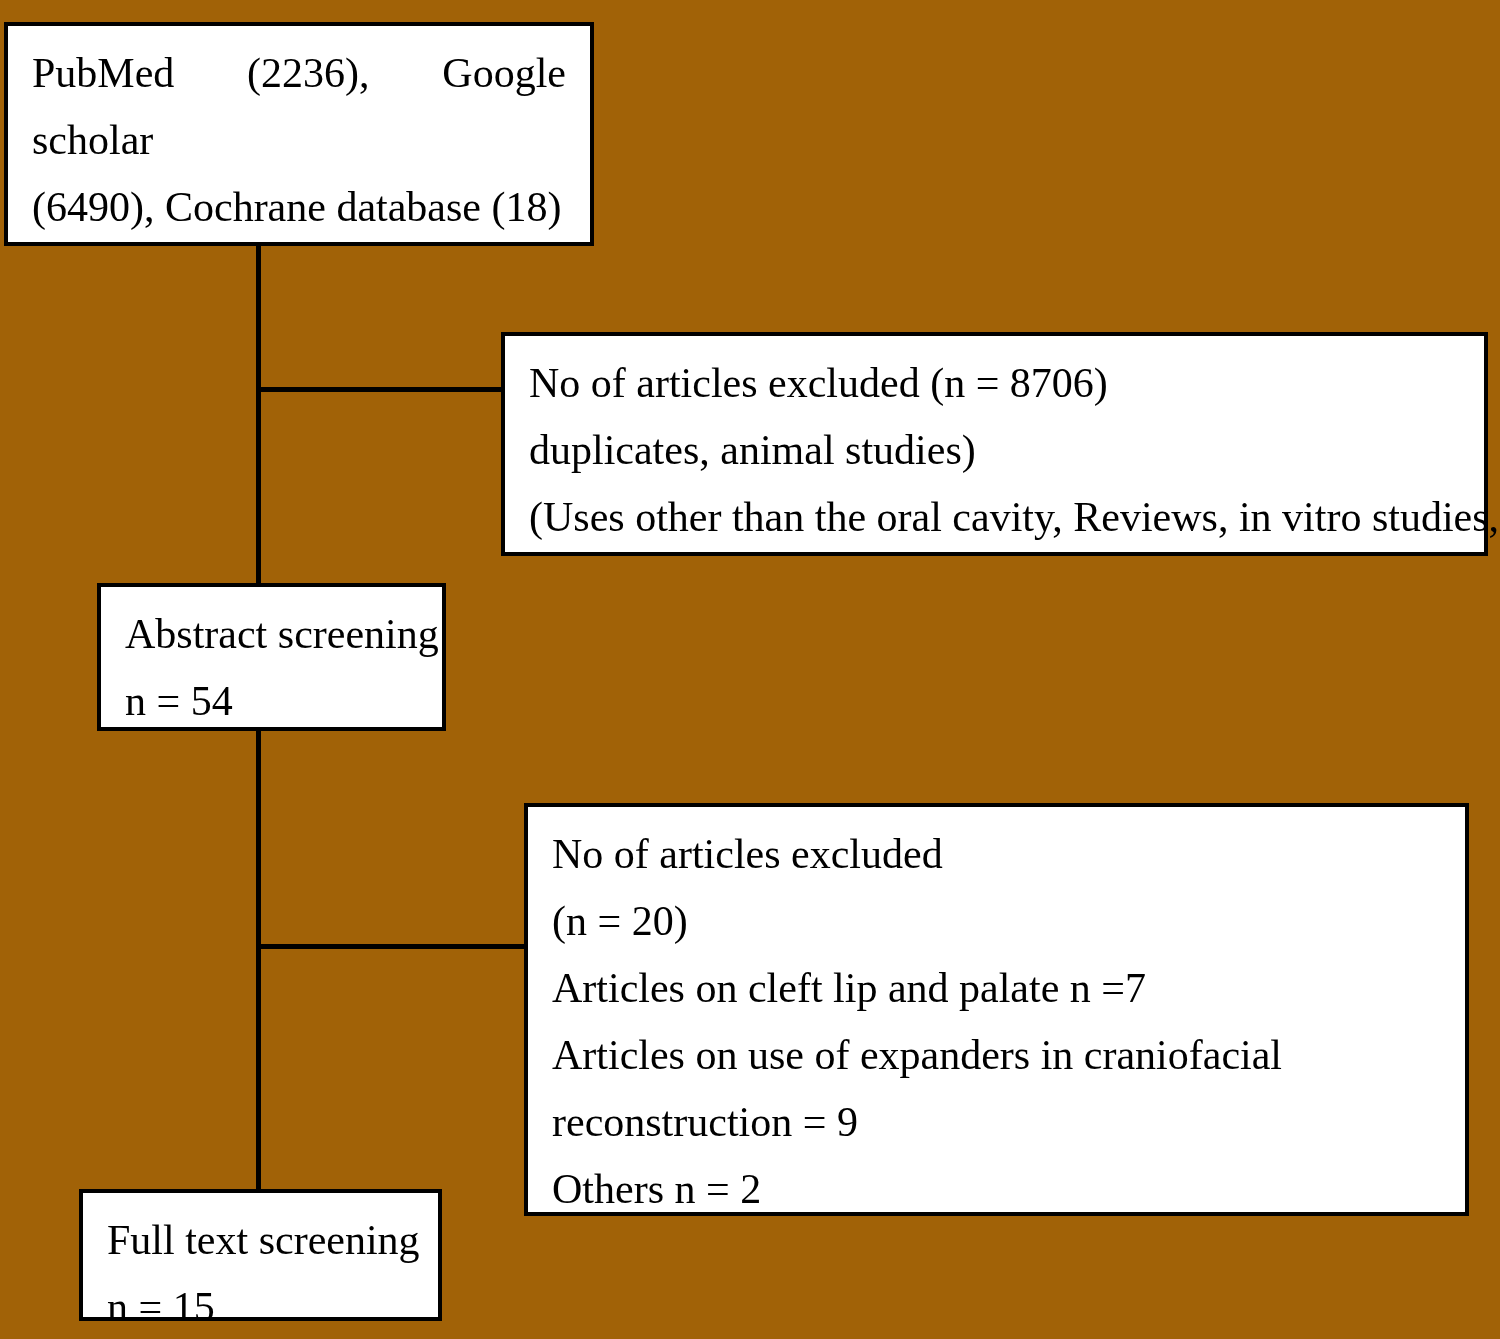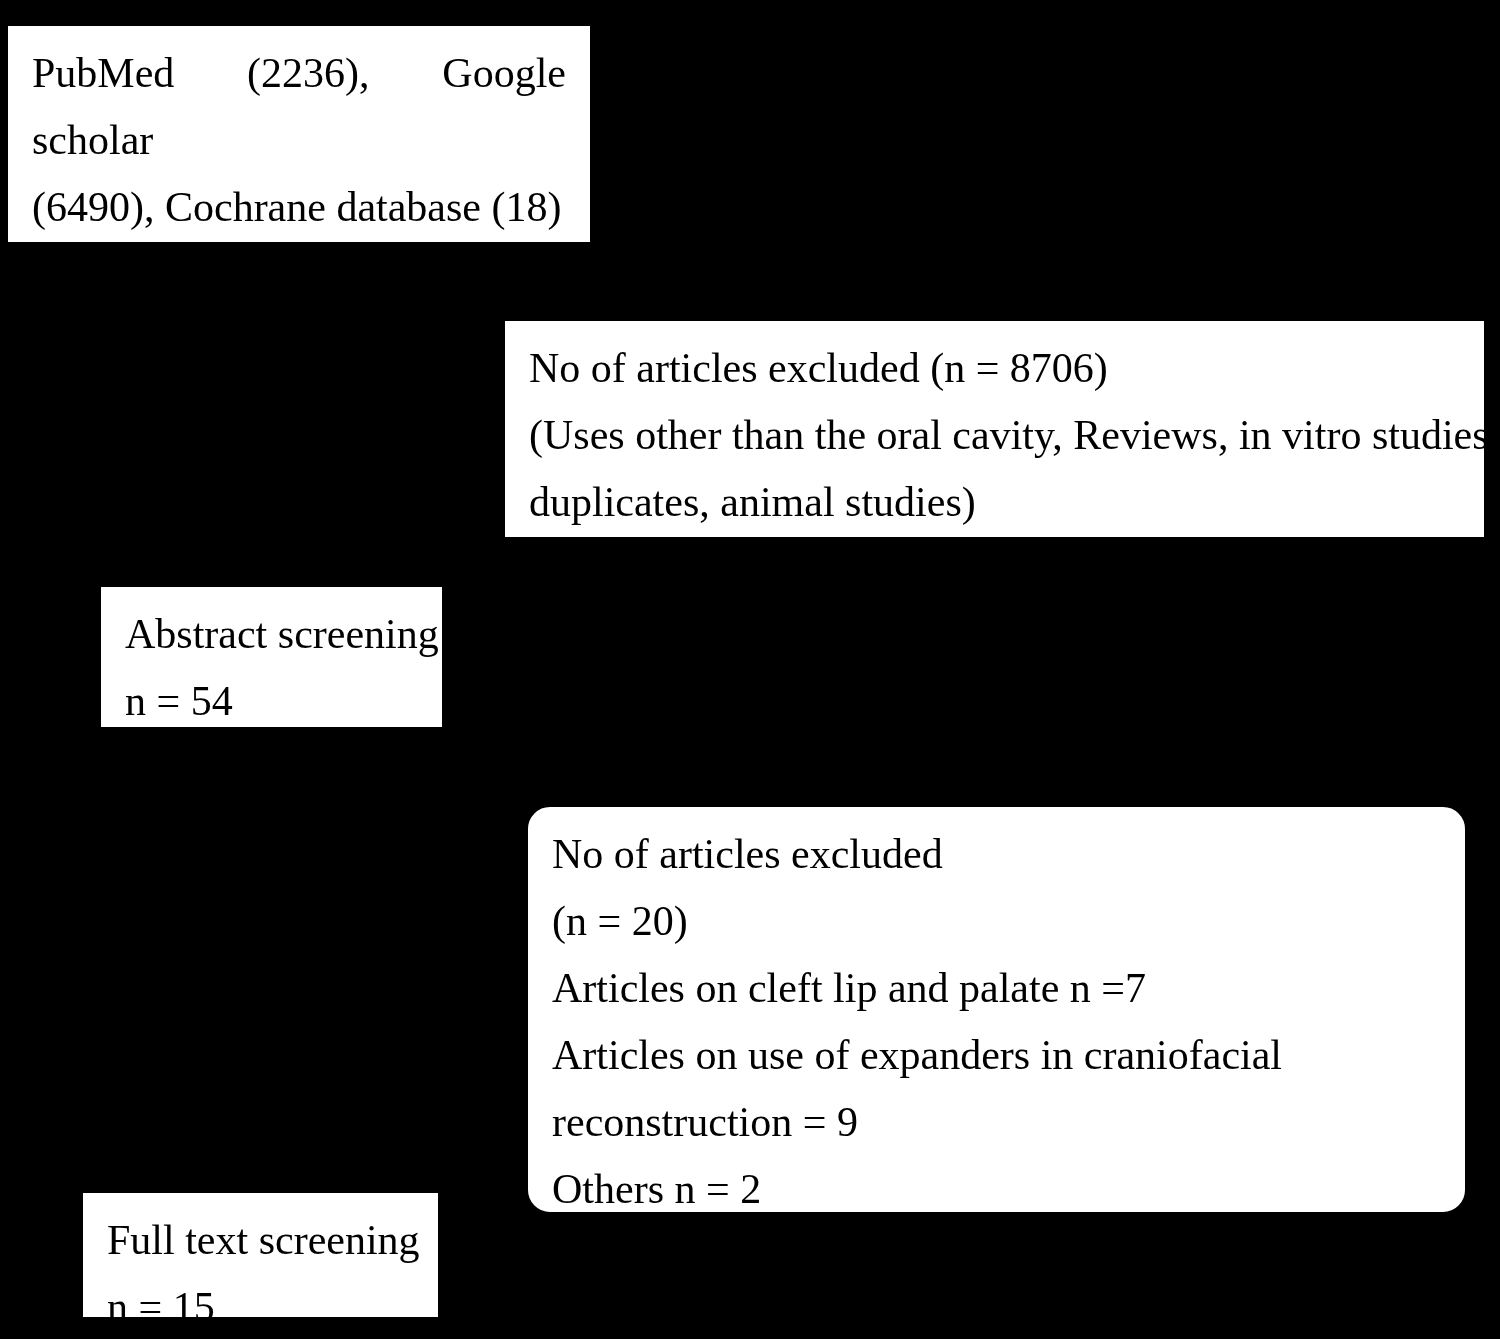--- a/index.html
+++ b/index.html
@@ -5,21 +5,21 @@
 <style>
   html, body {
     margin: 0;
     padding: 0;
     background: #ffffff;
   }
   #flow-root {
     position: relative;
     width: 1500px;
     height: 1339px;
-    background: #000000;
+    background: #a16207;
     font-family: "Liberation Serif", "DejaVu Serif", serif;
     color: #000000;
     overflow: hidden;
   }
   .node-box {
     position: absolute;
     box-sizing: border-box;
     border: 4px solid #000000;
     background: #ffffff;
     padding: 14px 24px 10px 24px;
@@ -37,23 +37,23 @@
   }
   .connector {
     position: absolute;
     background: #000000;
   }
   .v-line { width: 5px; }
   .h-line { height: 5px; }
 
   
   #box-sources        { left: 4px;   top: 22px;   width: 590px;  height: 224px; }
-  #box-excluded-1     { left: 501px; top: 317px;  width: 987px;  height: 224px; }
+  #box-excluded-1     { left: 501px; top: 332px;  width: 987px;  height: 224px; }
   #box-abstract       { left: 97px;  top: 583px;  width: 349px;  height: 148px; }
-  #box-excluded-2     { left: 524px; top: 803px;  width: 945px;  height: 413px; border-radius: 26px; }
+  #box-excluded-2     { left: 524px; top: 803px;  width: 945px;  height: 413px; }
   #box-fulltext       { left: 79px;  top: 1189px; width: 363px;  height: 132px; }
 
   
   #conn-v-1   { left: 256px; top: 245px;  height: 340px; }
   #conn-h-1   { left: 256px; top: 387px;  width: 248px; }
   #conn-v-2   { left: 256px; top: 729px;  height: 462px; }
   #conn-h-2   { left: 256px; top: 944px;  width: 271px; }
 </style>
 </head>
 <body>
@@ -65,22 +65,22 @@
   <div class="connector v-line" id="conn-v-2"></div>
   <div class="connector h-line" id="conn-h-2"></div>
 
   <div class="node-box" id="box-sources">
     <div class="node-line justified">PubMed (2236), Google scholar</div>
     <div class="node-line">(6490), Cochrane database (18)</div>
   </div>
 
   <div class="node-box" id="box-excluded-1">
     <div class="node-line">No of articles excluded (n = 8706)</div>
+    <div class="node-line">duplicates, animal studies)</div>
     <div class="node-line">(Uses other than the oral cavity, Reviews, in vitro studies,</div>
-    <div class="node-line">duplicates, animal studies)</div>
   </div>
 
   <div class="node-box" id="box-abstract">
     <div class="node-line">Abstract screening</div>
     <div class="node-line">n = 54</div>
   </div>
 
   <div class="node-box" id="box-excluded-2">
     <div class="node-line">No of articles excluded</div>
     <div class="node-line">(n = 20)</div>

